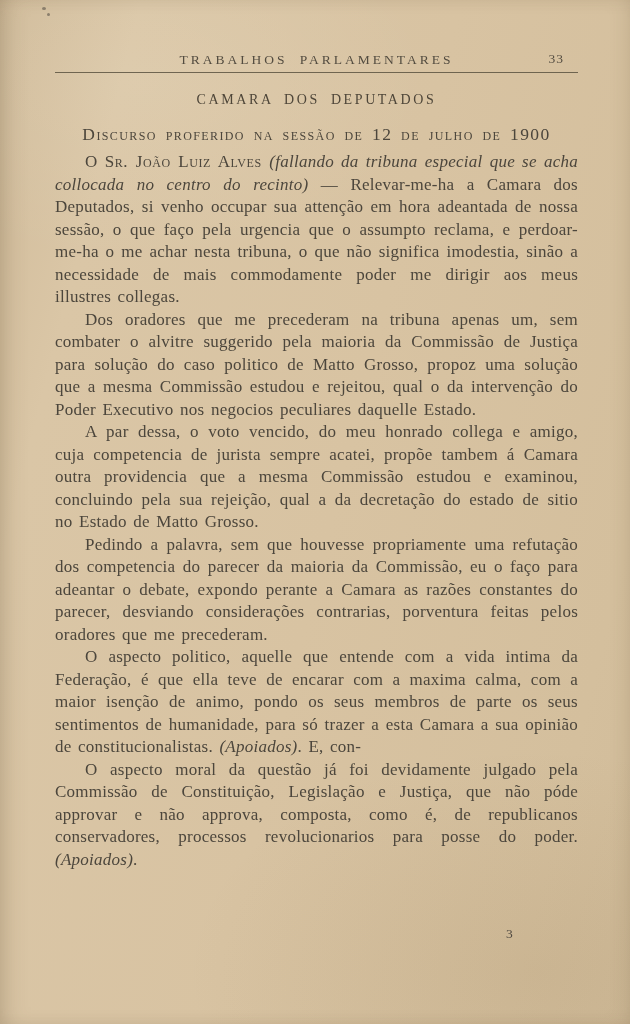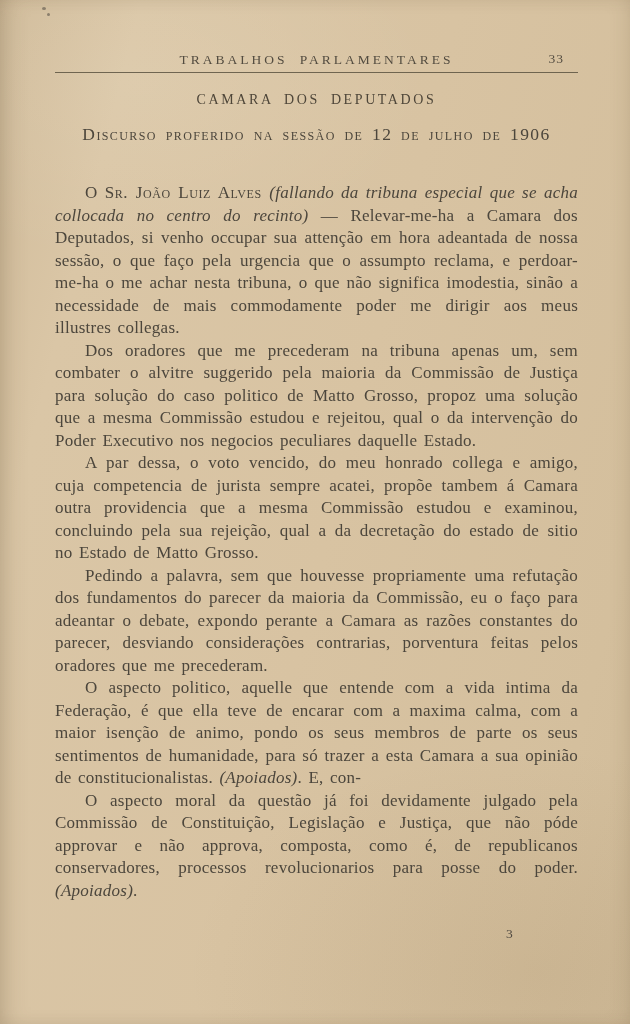--- a/index.html
+++ b/index.html
@@ -40,21 +40,21 @@
     font-size: 14px; line-height: 16px; font-weight: normal;
     letter-spacing: 2.6px; word-spacing: 5px; color: #4e4639;
   }
   .subtitle {
     margin: 16px 0 0 0; text-align: center;
     font-size: 17.5px; line-height: 21px; font-weight: normal;
     font-variant: small-caps; letter-spacing: 1.4px; word-spacing: 3px;
     color: #4c463c;
   }
 
-  .body-text { margin-top: 37px; }
+  .body-text { margin-top: 6px; }
   .body-text p {
     margin: 0; text-indent: 30px;
     font-size: 17px; line-height: 22.5px;
     text-align: justify;
     letter-spacing: 0.25px; word-spacing: 2px;
     color: #4c463c;
   }
   .body-text .it { font-style: italic; }
   .body-text .sc { font-variant: small-caps; letter-spacing: 0.6px; }
 
@@ -71,26 +71,26 @@
   <div class="speck s2"></div>
 
   <div class="content">
     <div class="running-head">
       <span class="head-title">TRABALHOS PARLAMENTARES</span>
       <span class="page-num">33</span>
     </div>
     <div class="rule"></div>
 
     <h1 class="heading">CAMARA DOS DEPUTADOS</h1>
-    <h2 class="subtitle">Discurso proferido na sessão de 12 de julho de 1906</h2>
+    <h2 class="subtitle">Discurso proferido na sessão de 12 de julho de 1900</h2>
 
     <div class="body-text">
         <p><span>O </span><span class="sc">Sr. João Luiz Alves </span><span class="it">(fallando da tribuna especial que se acha collocada no centro do recinto)</span><span> — Relevar-me-ha a Camara dos Deputados, si venho occupar sua attenção em hora adeantada de nossa sessão, o que faço pela urgencia que o assumpto reclama, e perdoar-me-ha o me achar nesta tribuna, o que não significa imodestia, sinão a necessidade de mais commodamente poder me dirigir aos meus illustres collegas.</span></p>
         <p><span>Dos oradores que me precederam na tribuna apenas um, sem combater o alvitre suggerido pela maioria da Commissão de Justiça para solução do caso politico de Matto Grosso, propoz uma solução que a mesma Commissão estudou e rejeitou, qual o da intervenção do Poder Executivo nos negocios peculiares daquelle Estado.</span></p>
         <p><span>A par dessa, o voto vencido, do meu honrado collega e amigo, cuja competencia de jurista sempre acatei, propõe tambem á Camara outra providencia que a mesma Commissão estudou e examinou, concluindo pela sua rejeição, qual a da decretação do estado de sitio no Estado de Matto Grosso.</span></p>
-        <p><span>Pedindo a palavra, sem que houvesse propriamente uma refutação dos fundamentos do parecer da maioria da Commissão, eu o faço para adeantar o debate, expondo perante a Camara as razões constantes do parecer, desviando considerações contrarias, porventura feitas pelos oradores que me precederam.</span></p>
+        <p><span>Pedindo a palavra, sem que houvesse propriamente uma refutação dos competencia do parecer da maioria da Commissão, eu o faço para adeantar o debate, expondo perante a Camara as razões constantes do parecer, desviando considerações contrarias, porventura feitas pelos oradores que me precederam.</span></p>
         <p><span>O aspecto politico, aquelle que entende com a vida intima da Federação, é que ella teve de encarar com a maxima calma, com a maior isenção de animo, pondo os seus membros de parte os seus sentimentos de humanidade, para só trazer a esta Camara a sua opinião de constitucionalistas. </span><span class="it">(Apoiados)</span><span>. E, con-</span></p>
         <p><span>O aspecto moral da questão já foi devidamente julgado pela Commissão de Constituição, Legislação e Justiça, que não póde approvar e não approva, composta, como é, de republicanos conservadores, processos revolucionarios para posse do poder. </span><span class="it">(Apoiados)</span><span>.</span></p>
       </div>
   </div>
 
   <div class="sig">3</div>
 </div>
 
 </body></html>

